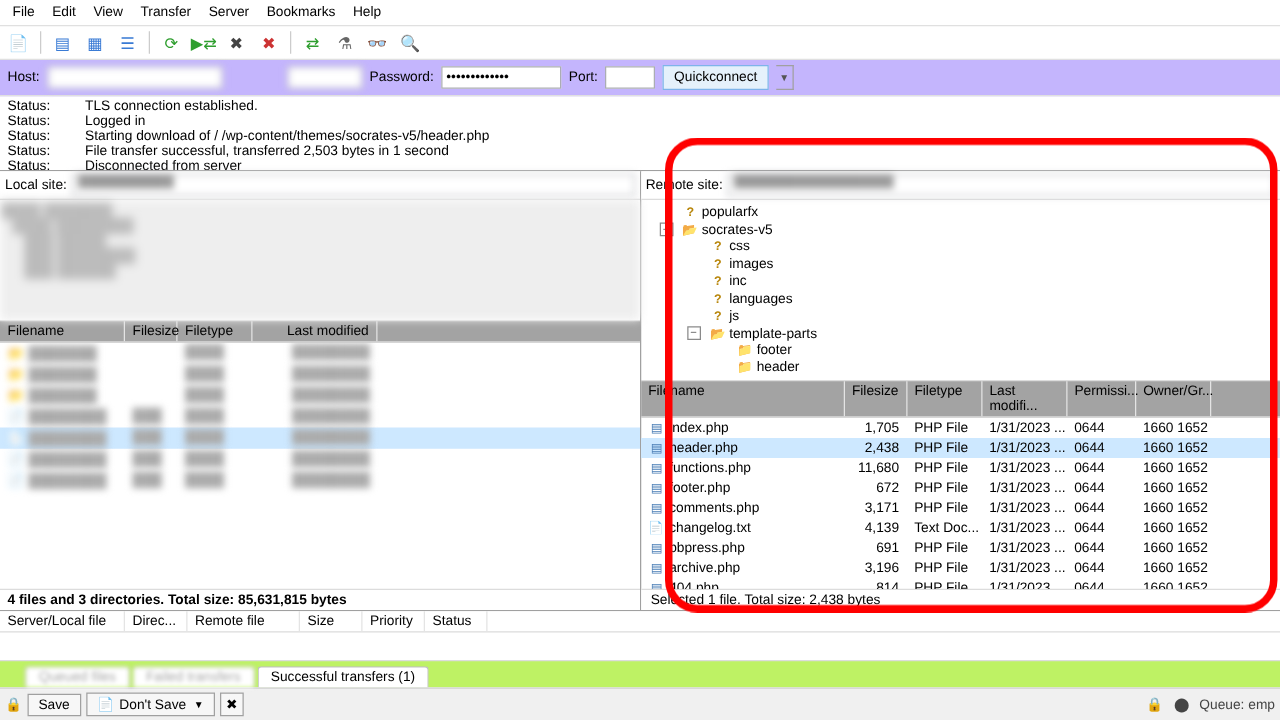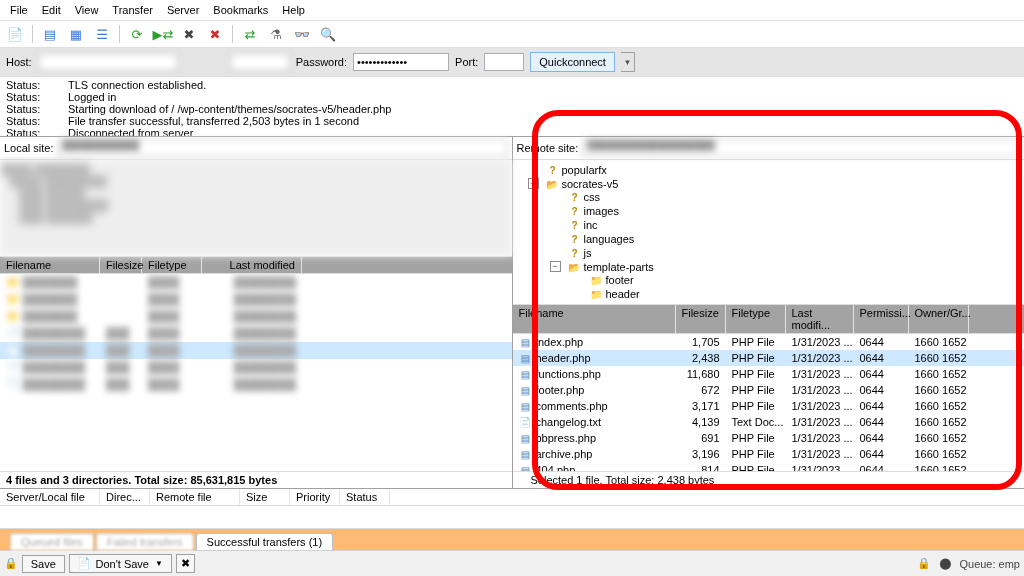--- a/index.html
+++ b/index.html
@@ -2,21 +2,21 @@
 <html><head>
 <meta charset="utf-8">
 <style>
 * { box-sizing: border-box; margin: 0; padding: 0; font-family: "Segoe UI", Tahoma, sans-serif; font-size: 11px; }
 body { width: 1024px; height: 576px; background: #fff; overflow: hidden; position: relative; display: flex; flex-direction: column; }
 .menubar { display: flex; gap: 2px; padding: 2px 4px; background: #fff; border-bottom: 1px solid #e0e0e0; }
 .menubar span { padding: 2px 6px; cursor: default; }
 .toolbar { display: flex; align-items: center; gap: 4px; padding: 2px 4px; border-bottom: 1px solid #e0e0e0; }
 .toolbar .tbtn { width: 22px; height: 22px; display: flex; align-items: center; justify-content: center; font-size: 13px; }
 .tsep { width: 1px; height: 18px; background: #ccc; margin: 0 2px; }
-.connectbar { display: flex; align-items: center; gap: 6px; padding: 4px 6px; border-bottom: 1px solid #e0e0e0; background: #e5e5e5; }
+.connectbar { display: flex; align-items: center; gap: 6px; padding: 4px 6px; border-bottom: 1px solid #e0e0e0; background: #c4b5fd; }
 .connectbar label { color: #000; }
 .connectbar input { border: 1px solid #abadb3; padding: 1px 3px; height: 18px; }
 .quickbtn { border: 1px solid #7eb4ea; background: #e5f1fb; padding: 2px 8px; height: 20px; }
 .qdrop { border: 1px solid #a0a0a0; border-left: none; width: 14px; height: 20px; display: flex; align-items: center; justify-content: center; font-size: 8px; color: #555; }
 .logpane { height: 60px; overflow: hidden; padding: 2px 6px; border-bottom: 1px solid #a0a0a0; }
 .logpane .row { display: flex; gap: 18px; }
 .logpane .lbl { width: 44px; }
 .middle { flex: 1; display: flex; border-bottom: 1px solid #a0a0a0; min-height: 0; }
 .leftcol { flex: 1; display: flex; flex-direction: column; min-width: 0; border-right: 1px solid #a0a0a0; }
 .rightcol { flex: 1; display: flex; flex-direction: column; min-width: 0; position: relative; }
@@ -33,25 +33,25 @@
 .toggle { position: absolute; left: -14px; top: 1px; width: 11px; height: 11px; border: 1px solid #8a8a8a; background: #fff; font-size: 9px; line-height: 9px; text-align: center; color: #555; }
 .headerrow { display: flex; border-top: 1px solid #dcdcdc; border-bottom: 1px solid #dcdcdc; background: #a3a3a3; }
 .headerrow .hc { padding: 2px 6px; border-right: 1px solid #e4e4e4; color: #000; }
 .filelist { flex: 1; overflow: auto; }
 .frow { display: flex; padding: 1px 0; }
 .frow.sel { background: #cde8ff; }
 .fc { padding: 1px 6px; white-space: nowrap; overflow: hidden; }
 .fico { display: inline-block; width: 14px; text-align: center; margin-right: 3px; font-size: 10px; }
 .php { color: #4a7db5; }
 .txt { color: #888; }
-.statusline { border-top: 1px solid #dcdcdc; padding: 2px 18px; background: #fff; }
+.statusline { border-top: 1px solid #dcdcdc; padding: 2px 8px; background: #fff; }
 .transferhdr { display: flex; border-bottom: 1px solid #dcdcdc; background: #fff; }
 .transferhdr .hc { padding: 2px 6px; border-right: 1px solid #e4e4e4; }
 .transferbody { height: 22px; }
-.tabs { display: flex; align-items: flex-end; background: #fdba74; border-top: 1px solid #dcdcdc; height: 22px; padding-left: 10px; }
+.tabs { display: flex; align-items: flex-end; background: #bef264; border-top: 1px solid #dcdcdc; height: 22px; padding-left: 20px; }
 .tabs .tab { padding: 2px 10px; border: 1px solid #c0c0c0; border-bottom: none; background: #fff; margin-right: 2px; border-radius: 3px 3px 0 0; }
 .tabs .tab.faded { color: #aaa; filter: blur(1.5px); }
 .footerbar { display: flex; align-items: center; background: #f0f0f0; border-top: 1px solid #d0d0d0; height: 26px; padding: 0 4px; gap: 4px; }
 .footerbar .btn { border: 1px solid #a0a0a0; background: #f7f7f7; padding: 2px 8px; display: flex; align-items: center; gap: 4px; }
 .rightstatus { margin-left: auto; display: flex; align-items: center; gap: 8px; font-size: 10px; color: #444; }
 .blurblock { filter: blur(4px); color: #bbb; background: #eee; }
 .blurlist .frow .fc { filter: blur(3px); color: #aaa; }
 .leftstatus { border-top: 1px solid #dcdcdc; padding: 2px 6px; font-weight: bold; }
 .highlight-border { position: absolute; border: 6px solid #ff0000; border-radius: 26px; pointer-events: none; z-index: 50; top: 110px; left: 532px; width: 490px; height: 380px; }
 

